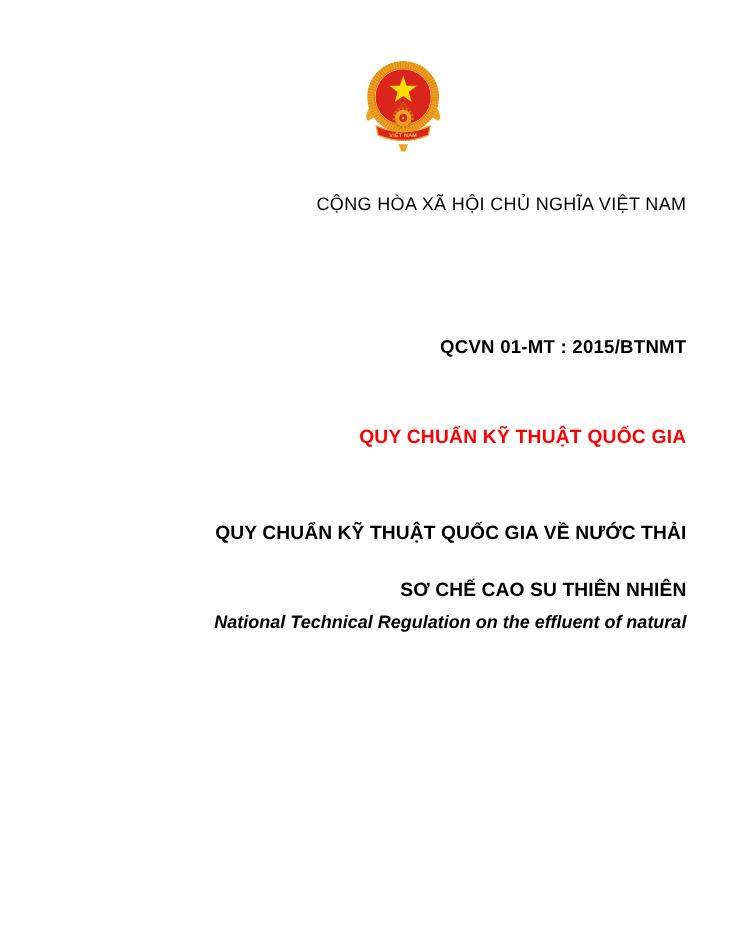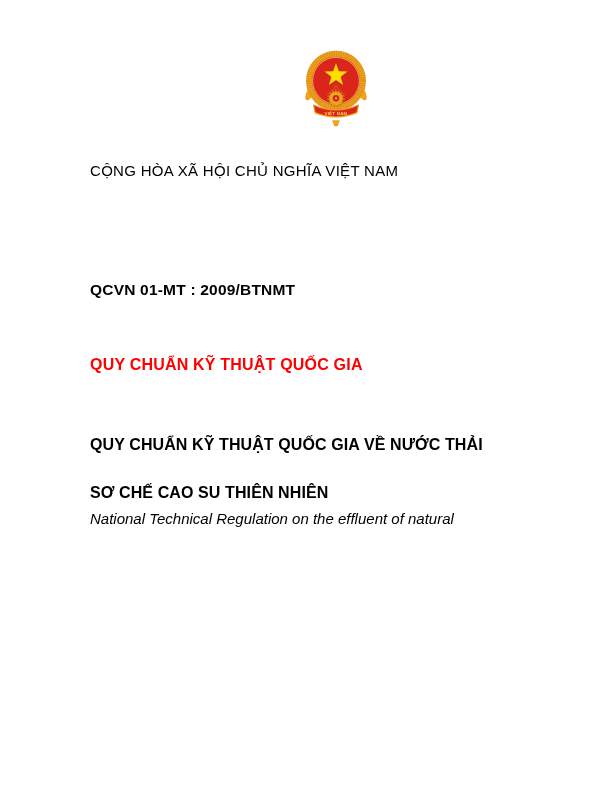--- a/index.html
+++ b/index.html
@@ -11,28 +11,28 @@
     margin: 0 auto;
     background: #ffffff;
     font-family: "Liberation Sans", sans-serif;
     color: #000000;
     overflow: hidden;
   }
   .center-line {
     position: absolute;
     left: 90px;
     width: 482px;
-    text-align: left;
+    text-align: right;
     white-space: pre-line;
   }
   .country-title   { top: 162px; font-size: 15px; letter-spacing: 0.3px; }
   .doc-code        { top: 281px; font-size: 15.5px; font-weight: bold; letter-spacing: 0.2px; }
   .red-title       { top: 356px; font-size: 16px; font-weight: bold; color: var(--title_red, #ff0000); letter-spacing: 0.2px; }
   .vi-title        { top: 409px; font-size: 16px; font-weight: bold; line-height: 24px; letter-spacing: 0.1px; }
-  .en-title        { top: 489px; font-size: 15px; font-weight: normal; font-style: italic; line-height: 20px; }
+  .en-title        { top: 489px; font-size: 15px; font-weight: bold; font-style: italic; line-height: 20px; }
   .place-year      { top: 696px; font-size: 13.5px; letter-spacing: 0.2px; }
   .emblem {
     position: absolute;
     left: 303px;
     top: 50px;
     width: 66px;
     height: 78px;
   }
   .emblem svg { width: 100%; height: 100%; display: block; }
 </style>
@@ -69,21 +69,21 @@
 
       <path d="M19,100 Q60,118 101,100 L98,114 Q60,130 22,114 Z" stroke-width="2" stroke-linejoin="round" fill="#da251d" stroke="#efa120"></path>
       <text x="60" y="117.5" text-anchor="middle" font-size="8" font-weight="bold" letter-spacing="0.5" font-family="Liberation Sans, sans-serif" fill="#ffd34d">VIỆT NAM</text>
 
       <path d="M53,128 L67,128 L63,139 L57,139 Z" fill="#efa120"></path>
     </svg>
   </div>
 
   <div class="center-line country-title">CỘNG HÒA XÃ HỘI CHỦ NGHĨA VIỆT NAM</div>
 
-  <div class="center-line doc-code">QCVN 01-MT : 2009/BTNMT</div>
+  <div class="center-line doc-code">QCVN 01-MT : 2015/BTNMT</div>
 
   <div class="center-line vi-title">
     <div>QUY CHUẨN KỸ THUẬT QUỐC GIA VỀ NƯỚC THẢI</div>
     <div>SƠ CHẾ CAO SU THIÊN NHIÊN</div>
   </div>
 
   <div class="center-line red-title">QUY CHUẨN KỸ THUẬT QUỐC GIA</div>
 
   <div class="center-line en-title">
     <div>National Technical Regulation on the effluent of natural</div>

